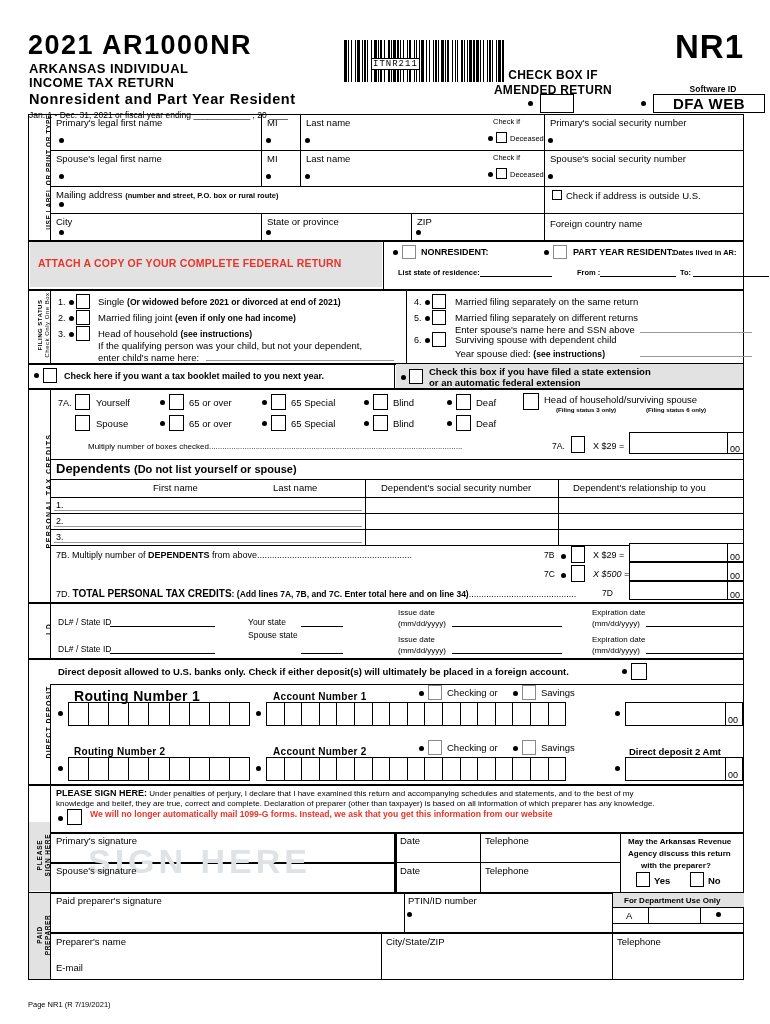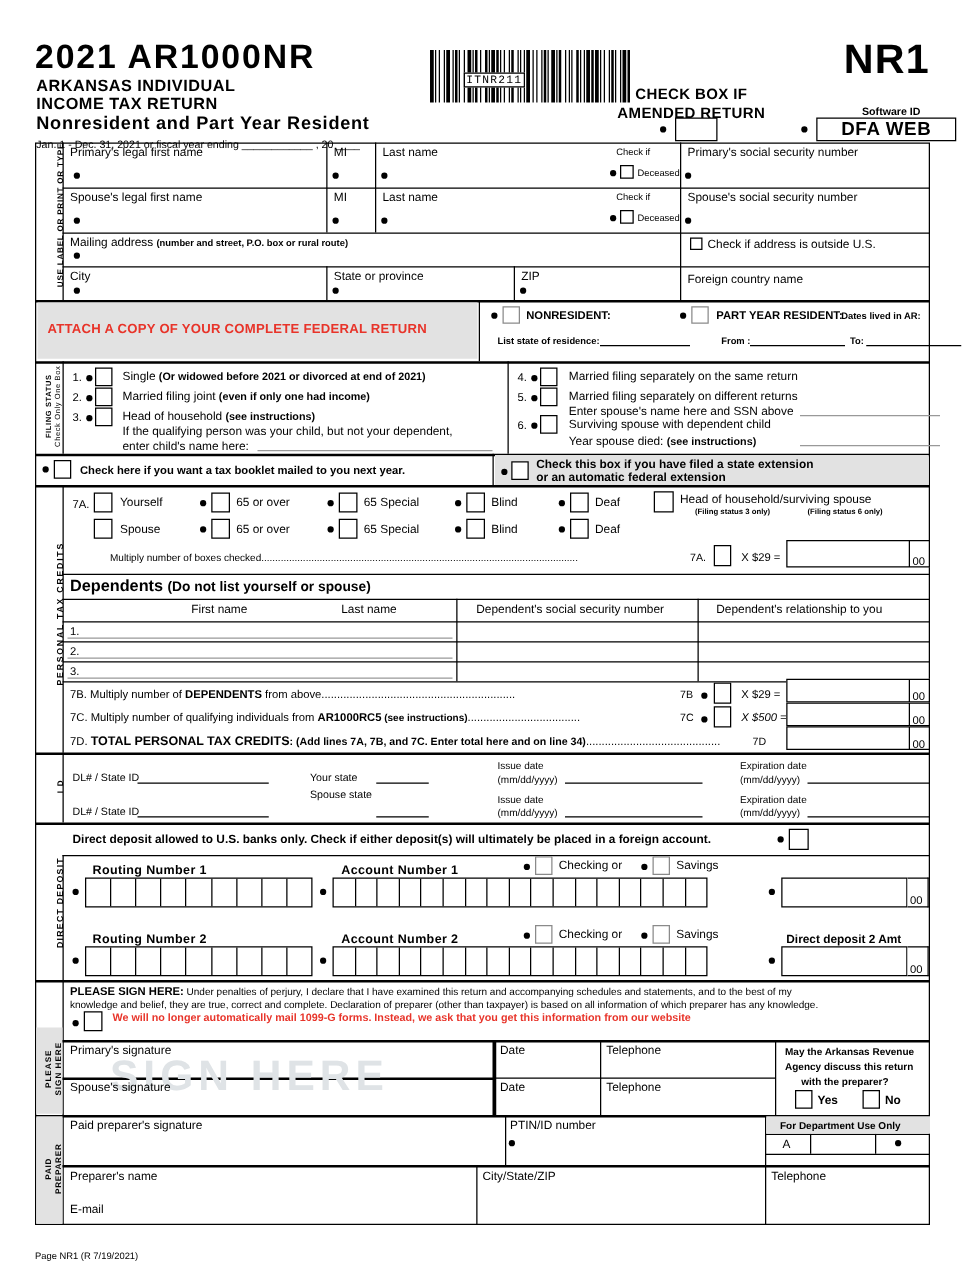--- a/index.html
+++ b/index.html
@@ -370,23 +370,20 @@
       <span>7B. Multiply number of </span><b>DEPENDENTS</b><span> from above</span><span>..............................................................</span>
     </div>
     <div class="lbl" style="left:516px;top:161px;font-size:8.5px;">7B</div>
     <div class="dot" style="left:533px;top:165px;"></div>
     <div class="chk" style="left:543px;top:157px;width:14px;height:17px;"></div>
     <div class="lbl" style="left:565px;top:161px;font-size:9px;">X $29 =</div>
     <div class="amtbox" style="left:601px;top:154px;width:99px;height:19px;"></div>
     <div class="amtbox" style="left:700px;top:154px;width:16px;height:19px;border-left:none;"></div>
     <div class="cents" style="left:702px;top:163px;">00</div>
 
-    <div class="lbl" style="left:28px;top:180px;font-size:9px;">
-      <span>7C. Multiply number of qualifying individuals from </span><b>AR1000RC5</b><span style="font-size:8px;font-weight:bold;"> (see instructions)</span><span>....................................</span>
-    </div>
     <div class="lbl" style="left:516px;top:180px;font-size:8.5px;">7C</div>
     <div class="dot" style="left:533px;top:184px;"></div>
     <div class="chk" style="left:543px;top:176px;width:14px;height:17px;"></div>
     <div class="lbl" style="left:565px;top:180px;font-size:9px;font-style:italic;">X $500 =</div>
     <div class="amtbox" style="left:601px;top:173px;width:99px;height:19px;"></div>
     <div class="amtbox" style="left:700px;top:173px;width:16px;height:19px;border-left:none;"></div>
     <div class="cents" style="left:702px;top:182px;">00</div>
 
     <div class="lbl" style="left:28px;top:199px;font-size:9px;">
       <span>7D. </span><b style="font-size:10px;">TOTAL PERSONAL TAX CREDITS</b><b style="font-size:8.5px;">: (Add lines 7A, 7B, and 7C.  Enter total here and on line 34)</b><span>...........................................</span>
@@ -428,21 +425,21 @@
   <div class="bx" style="left:28px;top:658px;width:716px;height:126px;">
     <div class="hline" style="left:0;top:0;width:716px;height:1.8px;"></div>
     <div class="hline" style="left:22px;top:26px;width:694px;"></div>
     <div class="vline" style="left:22px;top:26px;height:100px;"></div>
     <div class="rot" style="left:16px;top:112px;transform:rotate(-90deg);width:96px;font-size:7px;letter-spacing:1px;">DIRECT DEPOSIT</div>
 
     <div class="lbl lbl-b" style="left:30px;top:8px;font-size:9.5px;">Direct deposit allowed to U.S. banks only.  Check if either deposit(s) will ultimately be placed in a foreign account.</div>
     <div class="dot" style="left:594px;top:11px;"></div>
     <div class="chk" style="left:603px;top:5px;width:16px;height:17px;"></div>
 
-    <div class="lbl lbl-b" style="left:46px;top:33px;font-size:10px;letter-spacing:.3px;text-align:right;">Routing Number 1</div>
+    <div class="lbl lbl-b" style="left:46px;top:33px;font-size:14px;letter-spacing:.3px;text-align:right;">Routing Number 1</div>
     <div class="dot" style="left:30px;top:53px;"></div>
     <div class="cellgrid" style="left:40px;top:44px;width:182px;height:24px;">
       <i></i>
         <i></i>
         <i></i>
         <i></i>
         <i></i>
         <i></i>
         <i></i>
         <i></i>

